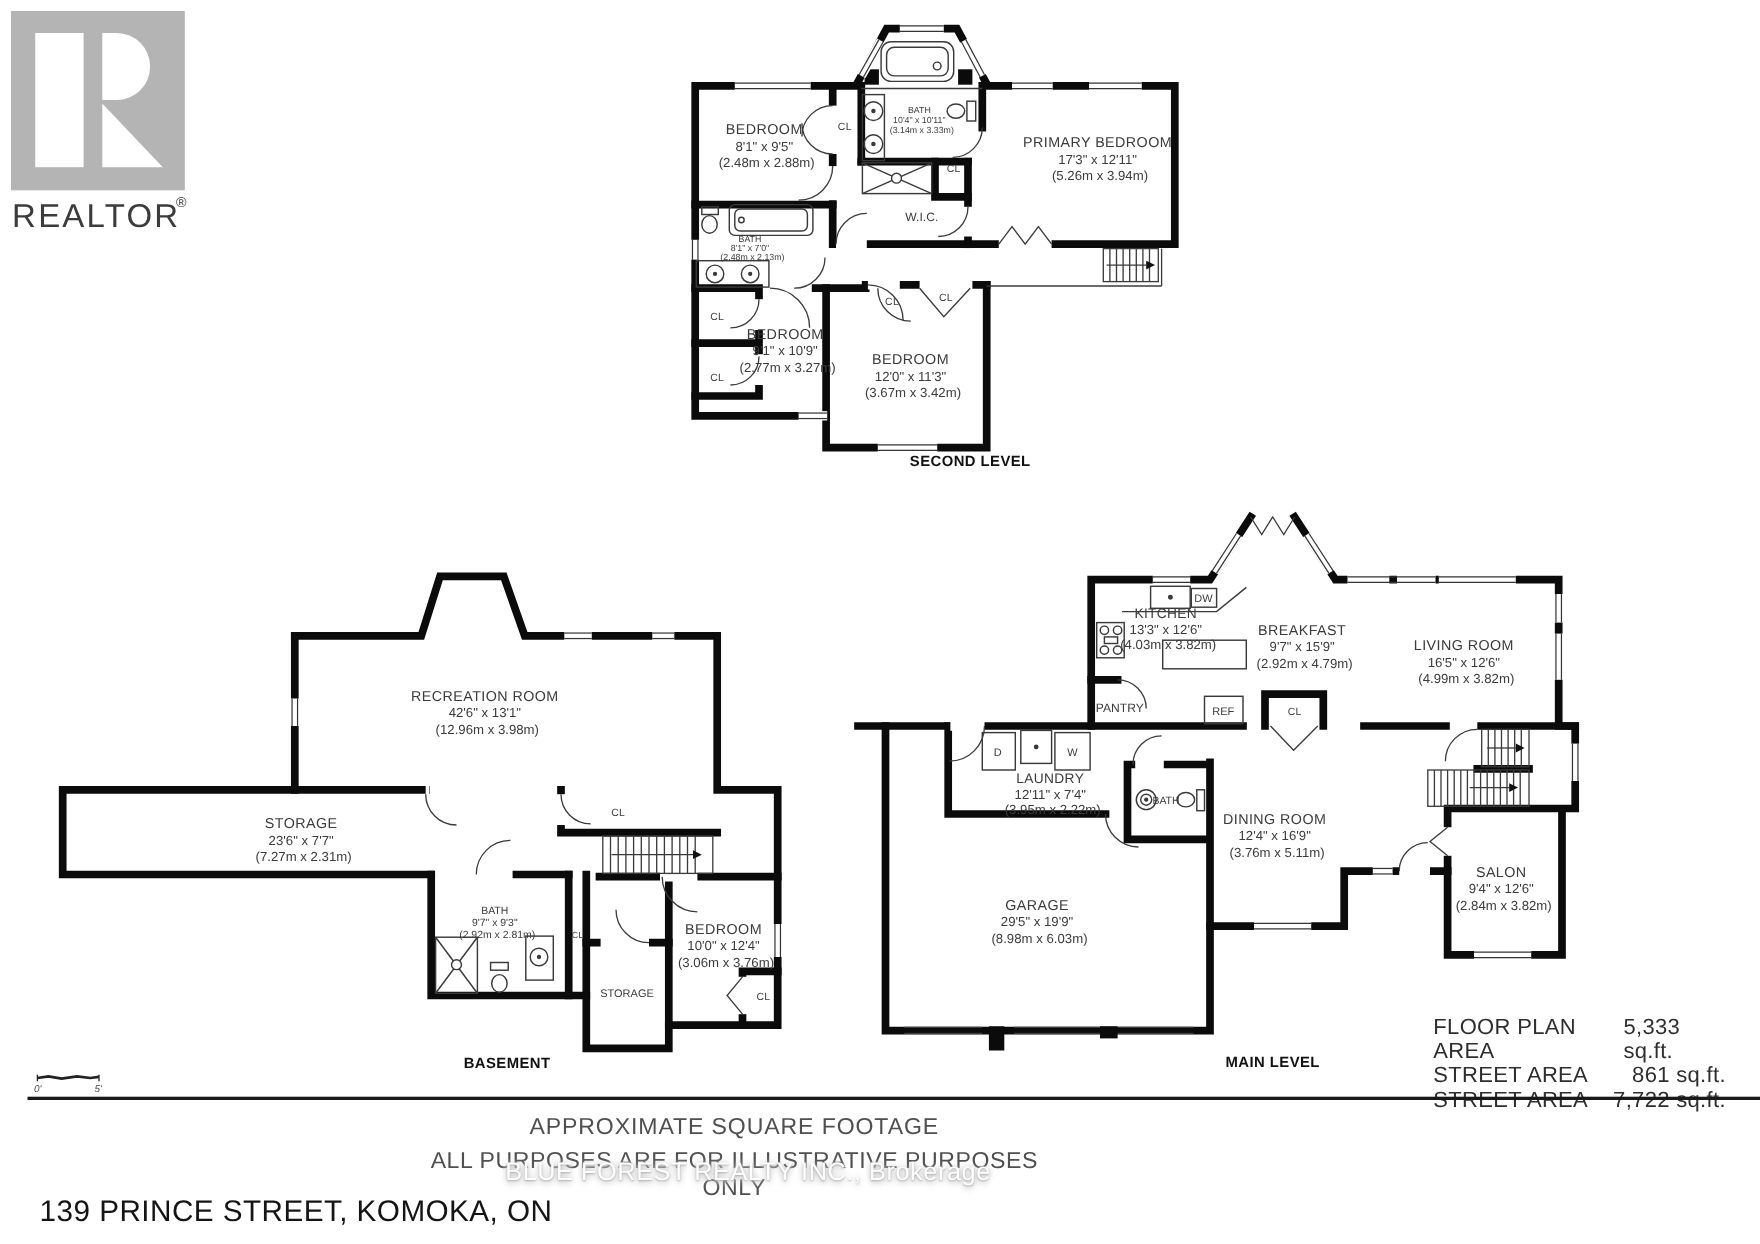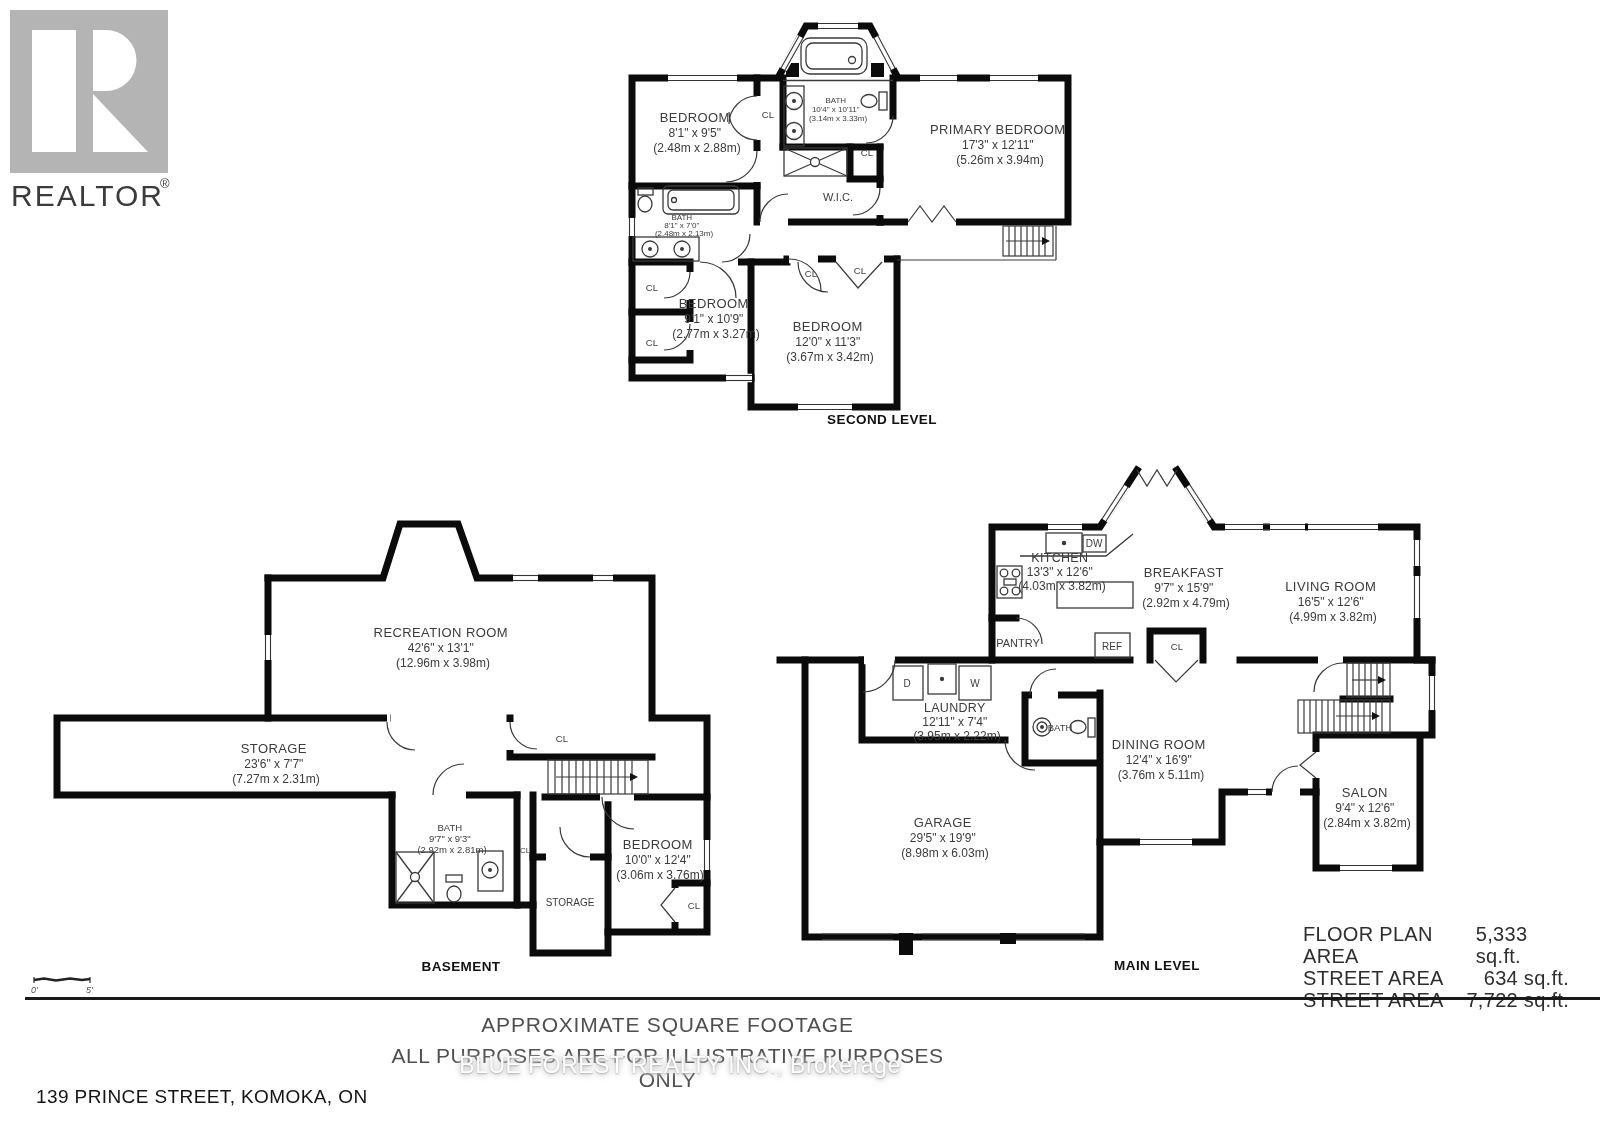--- a/index.html
+++ b/index.html
@@ -19,21 +19,21 @@
      font-size:20px;letter-spacing:.3px;}
   #area-table .row{display:flex;justify-content:space-between;line-height:22px;align-items:flex-end;}
   #divider-rule{position:absolute;left:25px;top:997px;width:1575px;height:3px;background:#191919;}
   #footer-line1{position:absolute;left:400px;top:1013px;width:535px;text-align:center;
      font-size:21px;color:#4f4f4f;letter-spacing:.8px;}
   #footer-line2{position:absolute;left:370px;top:1044px;width:595px;text-align:center;
      font-size:21px;color:#4f4f4f;letter-spacing:.5px;}
   #watermark{position:absolute;left:420px;top:1052px;width:520px;text-align:center;
      font-size:23px;color:#fefefe;letter-spacing:.5px;
      text-shadow:0 1px 2px #ababab, 0 0 7px #c4c4c4, 0 3px 6px #d8d8d8;}
-  #address{position:absolute;left:36px;top:1086px;font-size:19px;color:#141414;letter-spacing:.4px;}
+  #address{position:absolute;left:36px;top:1086px;font-size:27px;color:#141414;letter-spacing:.4px;}
   #scale-bar{position:absolute;left:28px;top:966px;width:80px;height:34px;}
   .sb-label{font-size:9px;font-style:italic;fill:#4a4a4a;}
 </style>
 </head>
 <body>
 
 <svg id="realtor-logo" viewBox="0 0 170 210">
   <g>
     <rect x="0" y="0" width="158" height="163" fill="#b4b4b4"></rect>
     <rect x="22" y="20" width="44" height="122" fill="#ffffff"></rect>
@@ -539,21 +539,21 @@
   </g>
 </svg>
 
 <div id="area-table">
   <div class="row">
     <span>FLOOR PLAN AREA</span>
     <span>5,333 sq.ft.</span>
   </div>
   <div class="row">
     <span>STREET AREA</span>
-    <span>634 sq.ft.</span>
+    <span>861 sq.ft.</span>
   </div>
   <div class="row">
     <span>STREET AREA</span>
     <span>7,722 sq.ft.</span>
   </div>
 </div>
 
 <svg id="scale-bar" viewBox="0 0 80 34">
   <path d="M6,14 L16,12.5 L28,14.5 L42,12.5 L54,14 L62,13" stroke="#222" stroke-width="2.4" fill="none"></path>
   <line x1="6" y1="11" x2="6" y2="17" stroke="#222" stroke-width="1.2"></line>

